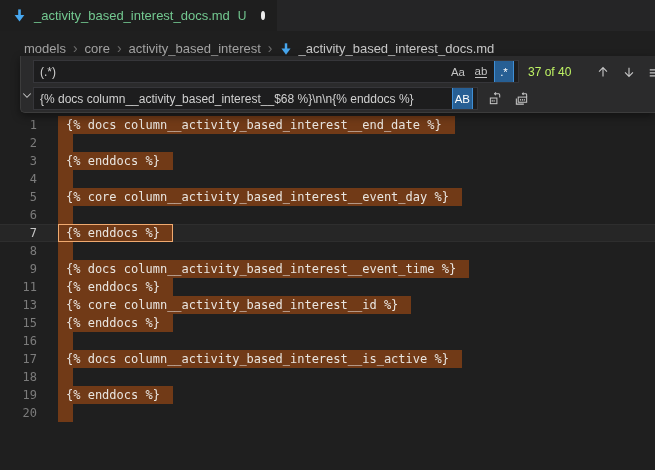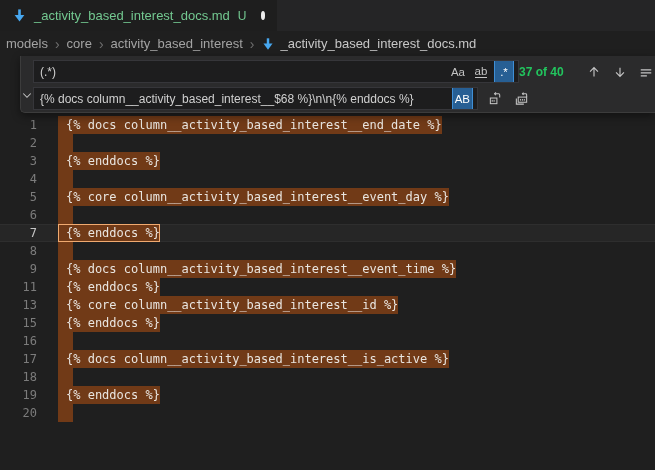--- a/index.html
+++ b/index.html
@@ -15,22 +15,22 @@
   .tab {
     height: 31px; background: #1e1e1e; display: flex; align-items: center;
     padding: 0 12px; width: 277px; cursor: pointer;
   }
   .tab-icon { width: 15px; height: 15px; margin-right: 7px; flex: 0 0 auto; }
   .tab-title { font-size: 13px; color: var(--untracked); white-space: nowrap; }
   .git-badge { font-size: 12px; color: var(--untracked); margin-left: 8px; }
   .mod-dot { width: 9px; height: 9px; border-radius: 50%; background: #ececec; margin-left: 14px; }
   
   .breadcrumbs {
-    height: 25px; background: #1f1f1f; display: flex; align-items: center;
-    padding-left: 6px; font-size: 13px; color: #a3a3a3;
+    height: 25px; background: #1f1f1f; display: flex; align-items: flex-end;
+    padding-left: 24px; font-size: 13px; color: #a3a3a3;
   }
   .crumb { cursor: pointer; white-space: nowrap; }
   .crumb-sep { color: #6f6f6f; margin: 0 7px; font-size: 14px; }
   .crumb-file { color: #c7c7c7; display: flex; align-items: center; }
   .crumb-icon { width: 14px; height: 14px; margin-right: 5px; }
   
   .find-widget {
     position: absolute; left: 20px; right: 0; top: 56px; height: 57px;
     background: #2b2b2c; border: 1px solid #3c3c3c; border-top: none;
     border-right: none; border-radius: 0 0 0 5px;
@@ -52,21 +52,21 @@
   .replace-input { width: 445px; }
   .fw-input .value { flex: 1; white-space: nowrap; }
   .opt {
     min-width: 20px; height: 28px; border-radius: 3px; display: flex;
     align-items: center; justify-content: center; font-size: 11.5px;
     color: #c3c3c3; margin-left: 3px; cursor: pointer; flex: 0 0 auto;
     border: 1px solid transparent; padding: 0 2px;
   }
   .opt.active { background: var(--toggle-bg); border-color: var(--toggle-border); color: #ffffff; }
   .opt .uw { border-bottom: 1px solid #c3c3c3; line-height: 12px; }
-  .match-count { font-size: 12px; color: #22c55e; white-space: nowrap; width: 52px; font-weight: bold; }
+  .match-count { font-size: 12px; color: #bef264; margin-left: 9px; white-space: nowrap; width: 52px; }
   .icon-btn {
     width: 21px; height: 21px; display: flex; align-items: center; justify-content: center;
     cursor: pointer; border-radius: 4px; flex: 0 0 auto;
   }
   .icon-btn + .icon-btn { margin-left: 5px; }
   .nav-group { display: flex; margin-left: 12px; }
   .rep-group { display: flex; margin-left: 7px; }
   
   .code-area {
     position: absolute; left: 0; right: 0; top: 56px; bottom: 0;
@@ -76,21 +76,21 @@
   }
   .line { position: relative; height: 18px; line-height: 18px; white-space: nowrap; }
   .line-num {
     position: absolute; left: 0; top: 0; width: 37px; text-align: right;
     color: #7c7c7c; font-size: 12px;
   }
   .line.current { background: #262626; box-shadow: inset 0 1px 0 #2e2e2e, inset 0 -1px 0 #2e2e2e; }
   .line.current .line-num { color: #c6c6c6; }
   .match {
     display: inline-block; height: 18px; margin-left: 58px;
-    background: var(--match-bg); color: #e9e5e0; padding: 0 0 0 8px;
+    background: var(--match-bg); color: #e9e5e0; padding: 0 13px 0 8px;
   }
   .match.empty { width: 15px; padding: 0; }
   .match.current-match { box-shadow: inset 0 0 0 1px var(--match-border); }
   svg { display: block; }
 </style>
 </head>
 <body>
 
 <div class="window" style="--match-bg: #713a17; --match-border: #f0aa70; --untracked: #73c991; --icon-blue: #47a7ef; --toggle-bg: #275f94; --toggle-border: #3f8fd6;">
 

